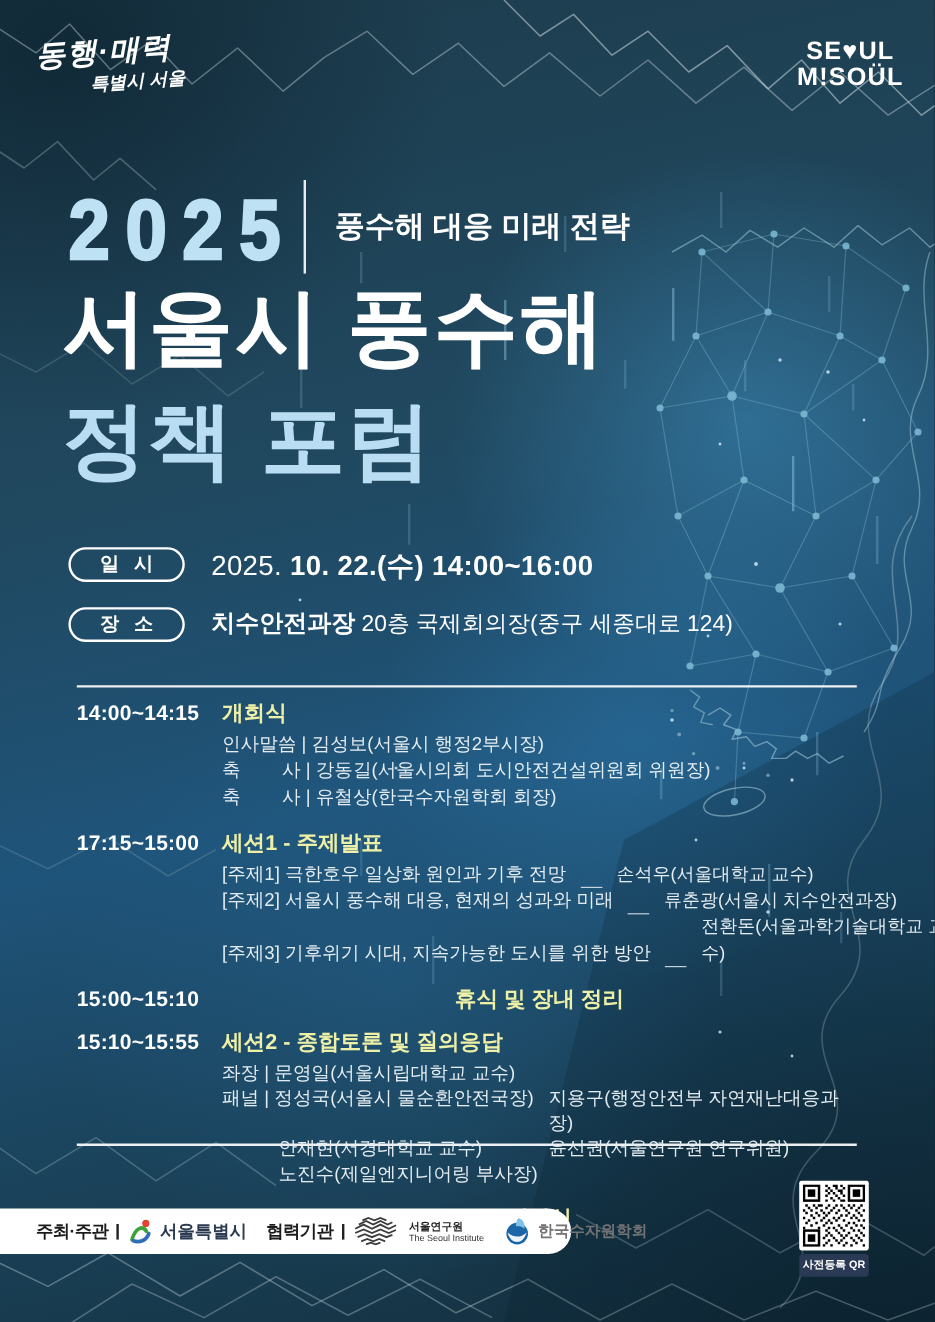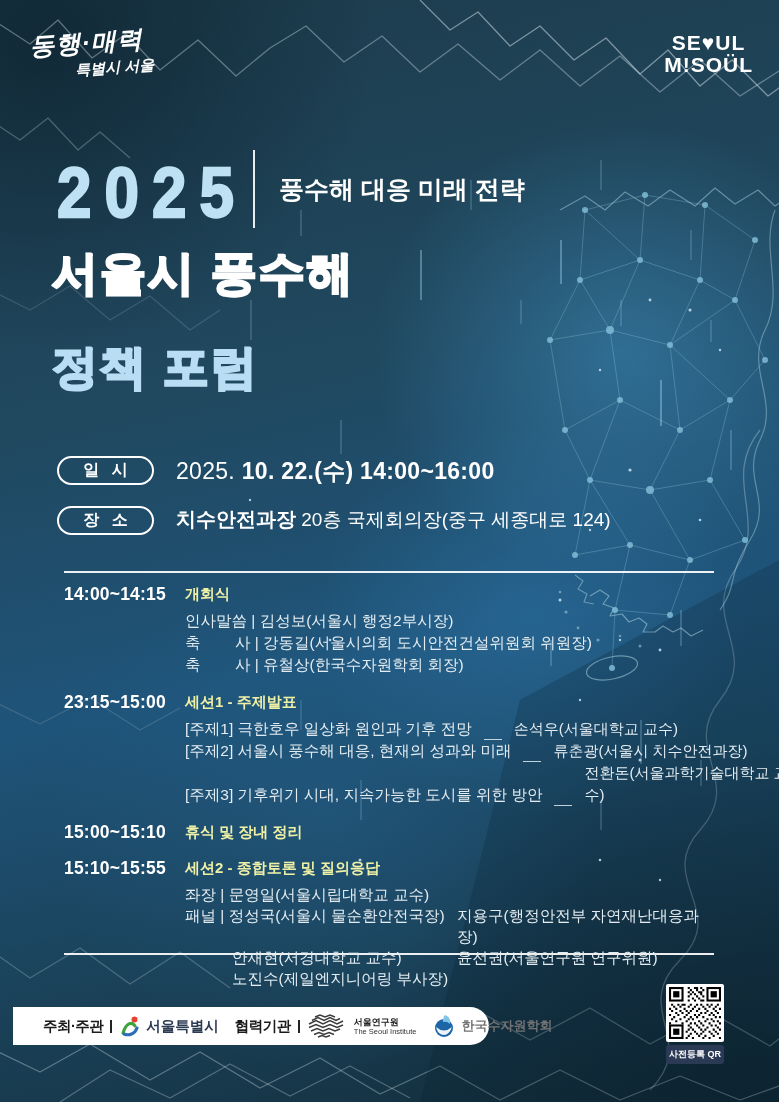--- a/index.html
+++ b/index.html
@@ -22,21 +22,21 @@
   .brand-l2{font-size:15px;font-weight:bold;font-style:italic;margin-left:44px;margin-top:1px;}
   .sms{position:absolute;right:26px;top:32px;text-align:center;font-weight:bold;
        font-size:21px;line-height:22px;letter-spacing:1px;}
 
   
   .year-row{position:absolute;left:57px;top:150px;display:flex;align-items:center;}
   .year{font-size:62px;font-weight:bold;color:#bfe1f4;letter-spacing:13px;line-height:1;
         transform:scaleY(1.14);transform-origin:top left;-webkit-text-stroke:2px #bfe1f4;}
   .vline{width:2px;height:78px;background:rgba(255,255,255,.9);margin:0 24px 0 6px;flex:none;}
   .taglines{font-size:25px;font-weight:bold;line-height:34px;}
-  .main-title{position:absolute;left:52px;top:226px;font-weight:bold;font-size:46px;
+  .main-title{position:absolute;left:52px;top:226px;font-weight:normal;font-size:70px;
               line-height:94px;letter-spacing:2px;-webkit-text-stroke:2.5px currentColor;white-space:nowrap;}
   .mt2{color:#b9ddf2;}
 
   
   .info-row{position:absolute;left:57px;display:flex;align-items:flex-start;}
   .info-date{top:456px;} .info-venue{top:506px;}
   .pill{width:97px;height:29px;border:2px solid #fff;border-radius:16px;flex:none;
         display:flex;align-items:center;justify-content:center;
         font-size:16px;font-weight:bold;letter-spacing:4px;box-sizing:border-box;padding-left:4px;}
   .date-text{margin-left:22px;font-size:23px;letter-spacing:.3px;}
@@ -44,33 +44,33 @@
   .venue-text{margin-left:22px;font-size:19px;}
   .venue-bold{font-weight:bold;font-size:20px;}
 
   
   .schedule{position:absolute;left:64px;top:571px;width:650px;height:384px;box-sizing:border-box;
             border-top:2px solid rgba(255,255,255,.92);border-bottom:2px solid rgba(255,255,255,.92);
             padding-top:11px;}
   .srow{display:flex;margin-bottom:16px;}
   .stime{width:121px;flex:none;font-size:17.5px;font-weight:bold;letter-spacing:.2px;line-height:20px;}
   .scontent{flex:1;min-width:0;}
-  .stitle{font-size:15px;font-weight:bold;color:#eef0a6;line-height:20px;margin-bottom:6px;}
-  .stitle.only{margin-bottom:0;}
+  .stitle{font-size:18px;font-weight:bold;color:#eef0a6;line-height:20px;margin-bottom:6px;}
+  .stitle.only{margin-bottom:0;text-align:center;}
   .sline{font-size:15.5px;line-height:22px;color:#e3ecf1;white-space:pre-wrap;}
   .topic-row{display:flex;align-items:flex-end;font-size:15.5px;line-height:22px;color:#e3ecf1;}
   .topic-label{flex:none;}
   .dash{flex:1;border-top:1px solid rgba(225,235,242,.85);margin:0 12px;min-width:18px;}
   .speaker{flex:none;width:208px;font-size:15px;}
   .panel-grid{display:grid;grid-template-columns:272px 1fr;}
   .pcell{font-size:15.5px;line-height:21px;color:#e3ecf1;}
   .indent{padding-left:47px;}
 
   
-  .footer-bar{position:absolute;left:13px;top:1007px;width:476px;height:38px;background:#fff;
+  .footer-bar{position:absolute;left:0;top:1007px;width:476px;height:38px;background:#fff;
               border-radius:0 19px 19px 0;display:flex;align-items:center;box-sizing:border-box;
               padding-left:30px;color:#1b1b1b;}
   .f-label{font-size:14.5px;font-weight:bold;letter-spacing:-.5px;flex:none;}
   .f-div{width:2px;height:13px;background:#222;margin:0 7px;flex:none;}
   .f-gap{width:16px;flex:none;}
   .org-mark{flex:none;margin-right:5px;display:block;}
   .seoul-org{font-size:14.5px;font-weight:bold;color:#2b3b52;flex:none;}
   .inst-text{flex:none;margin-left:4px;}
   .inst-ko{font-size:9px;font-weight:bold;line-height:10px;color:#222;}
   .inst-en{font-size:7.5px;line-height:9px;color:#333;}
@@ -229,21 +229,21 @@
       <div class="stime">14:00~14:15</div>
       <div class="scontent">
         <div class="stitle">개회식</div>
         <div class="sline">인사말씀 | 김성보(서울시 행정2부시장)</div>
         <div class="sline">축        사 | 강동길(서울시의회 도시안전건설위원회 위원장)</div>
         <div class="sline">축        사 | 유철상(한국수자원학회 회장)</div>
       </div>
     </div>
 
     <div class="srow">
-      <div class="stime">23:15~15:00</div>
+      <div class="stime">17:15~15:00</div>
       <div class="scontent">
         <div class="stitle">세션1 - 주제발표</div>
         <div class="topic-row">
           <span class="topic-label">[주제1] 극한호우 일상화 원인과 기후 전망</span>
           <span class="dash"></span>
           <span class="speaker">손석우(서울대학교 교수)</span>
         </div>
         <div class="topic-row">
           <span class="topic-label">[주제2] 서울시 풍수해 대응, 현재의 성과와 미래</span>
           <span class="dash"></span>

